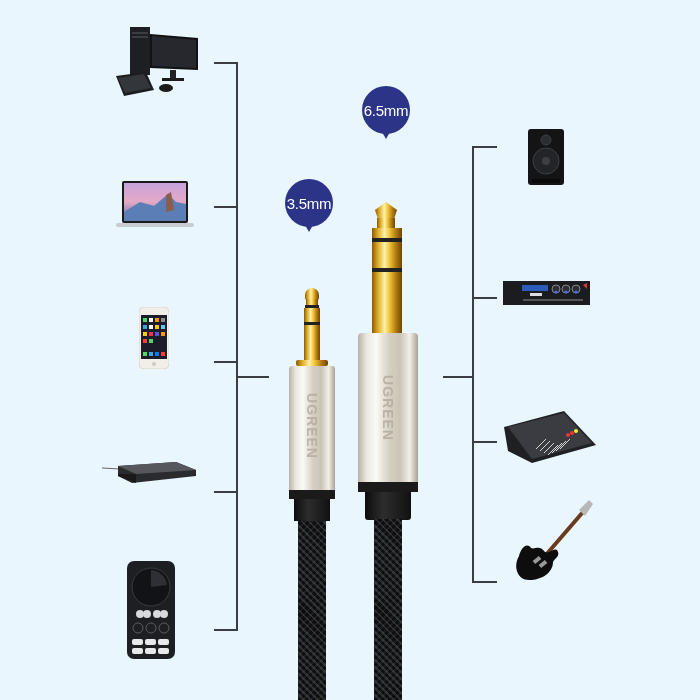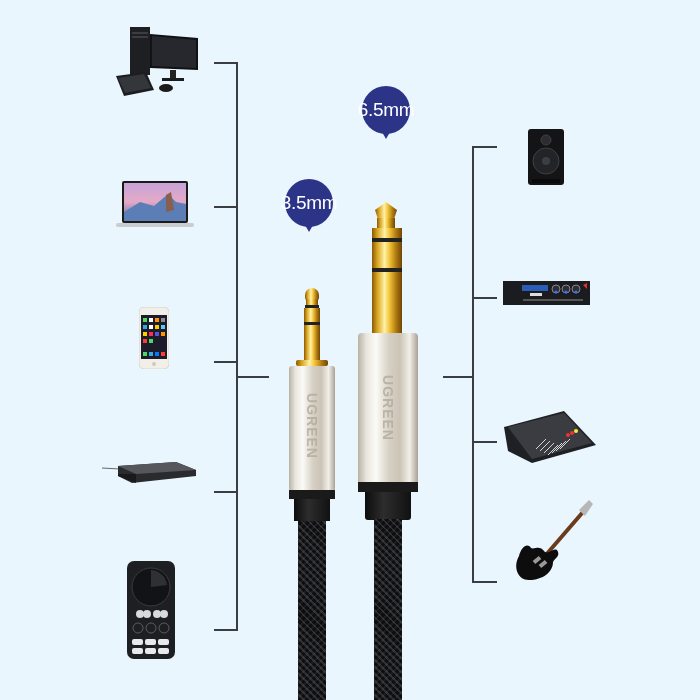--- a/index.html
+++ b/index.html
@@ -1,19 +1,19 @@
 <!DOCTYPE html>
 <html><head>
 <meta charset="utf-8">
 <style>
   html, body { margin:0; padding:0; }
   body { width:700px; height:700px; background:#eaf6fd; position:relative; overflow:hidden; font-family:"Liberation Sans", sans-serif; }
   .abs { position:absolute; }
   .line { position:absolute; background:#3a3d42; }
-  .badge { position:absolute; width:48px; height:48px; border-radius:50%; background:#2b3486; color:#fff; font-size:19px; display:flex; align-items:center; justify-content:center; letter-spacing:-0.3px; }
+  .badge { position:absolute; width:48px; height:48px; border-radius:50%; background:#2b3486; color:#fff; font-size:15px; display:flex; align-items:center; justify-content:center; letter-spacing:-0.3px; }
   .badge::after { content:""; position:absolute; bottom:-5px; left:50%; margin-left:-4px; border-left:4px solid transparent; border-right:4px solid transparent; border-top:7px solid #2b3486; }
   .device { position:absolute; }
   .braid2 { background:
       repeating-linear-gradient(-45deg, rgba(255,255,255,0.06) 0 2px, transparent 2px 5px),
       repeating-linear-gradient(45deg, #0e0e0f 0 3px, #2a2d32 3px 5px); }
   .gold { background: linear-gradient(90deg, #8a5a05 0%, #d9a520 18%, #fff2a8 42%, #f3c53a 58%, #b07a10 80%, #6e4603 100%); }
   .shell { background: linear-gradient(90deg, #b9b2a3 0%, #e9e6df 14%, #fbfaf6 30%, #d6d0c4 52%, #cbc4b6 70%, #f2efe9 86%, #a9a193 100%); }
   .logo-text { position:absolute; color:#b4ad9f; font-weight:bold; font-size:14px; letter-spacing:1px; transform:rotate(90deg); transform-origin:center; white-space:nowrap; opacity:0.85; }
 </style>
 </head>

